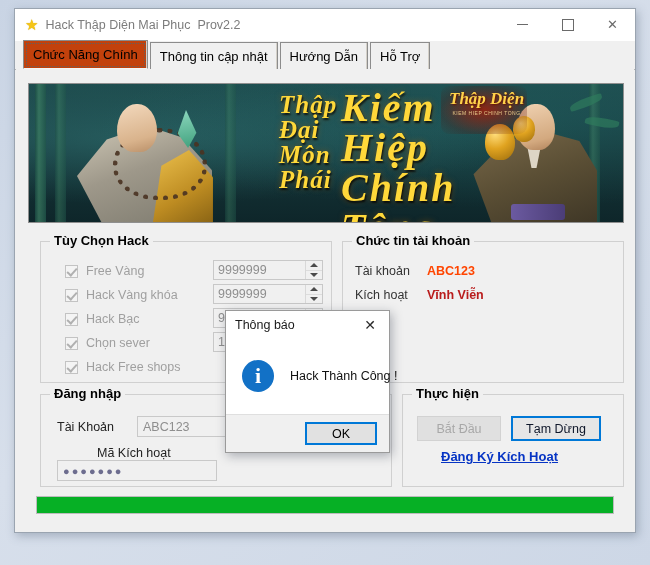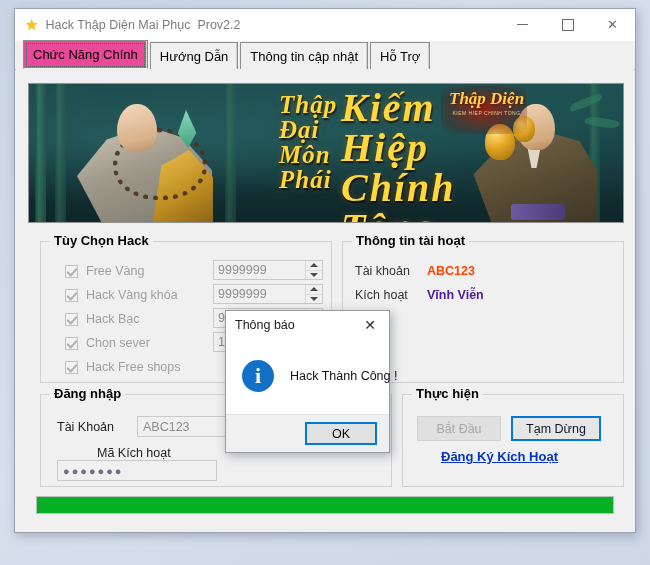--- a/index.html
+++ b/index.html
@@ -89,21 +89,21 @@
     font-size: 13px;
     color: #000;
     background: #f0f0f0;
     border: 1px solid #8c8c8c;
     border-bottom: none;
     box-sizing: border-box;
     position: relative;
     box-shadow: inset -1px 0 0 #d4d0c8;
   }
   .tab.active {
-    background: #ec4899;
+    background: #c2410c;
     height: 29px;
     border-bottom: 1px solid #f5f5f5;
     z-index: 2;
   }
   .tab.active .tab-focus {
     position: absolute;
     left: 2px; right: 2px; top: 2px; bottom: 1px;
     border: 1px dotted #606060;
   }
 
@@ -569,24 +569,24 @@
         </div>
       </div>
     </div>
 
     <div id="tabstrip">
       <div class="tab active">
         <span class="tab-focus"></span>
         <span>Chức Năng Chính</span>
       </div>
       <div class="tab">
+        <span>Thông tin cập nhật</span>
+      </div>
+      <div class="tab">
         <span>Hướng Dẫn</span>
-      </div>
-      <div class="tab">
-        <span>Thông tin cập nhật</span>
       </div>
       <div class="tab">
         <span>Hỗ Trợ</span>
       </div>
     </div>
 
     <div id="tabpage">
 
       <div id="banner">
         <div class="bamboo-bg"></div>
@@ -697,28 +697,28 @@
                 <i class="arrow-up"></i>
               </span>
             <span class="spin-dn">
                 <i class="arrow-dn"></i>
               </span>
           </span>
         </div>
       </div>
 
       <div class="groupbox" id="gb-acct">
-        <div class="gb-title">Thông tin tài hoạt</div>
+        <div class="gb-title">Chức tin tài khoản</div>
         <div class="acct-row" style="left:12px; top:22px;">
           <span class="acct-label">Tài khoản</span>
           <span class="acct-value" style="color:#ff4500;">ABC123</span>
         </div>
         <div class="acct-row" style="left:12px; top:46px;">
           <span class="acct-label">Kích hoạt</span>
-          <span class="acct-value" style="color:#4c1d95;text-align:right;">Vĩnh Viễn</span>
+          <span class="acct-value" style="color:#b91c1c;text-align:right;">Vĩnh Viễn</span>
         </div>
       </div>
 
       <div class="groupbox" id="gb-login">
         <div class="gb-title">Đăng nhập</div>
 
         <div class="fieldrow" style="left:16px; top:21px;">
           <span class="fieldlabel">Tài Khoản</span>
           <span class="textbox">ABC123</span>
         </div>

